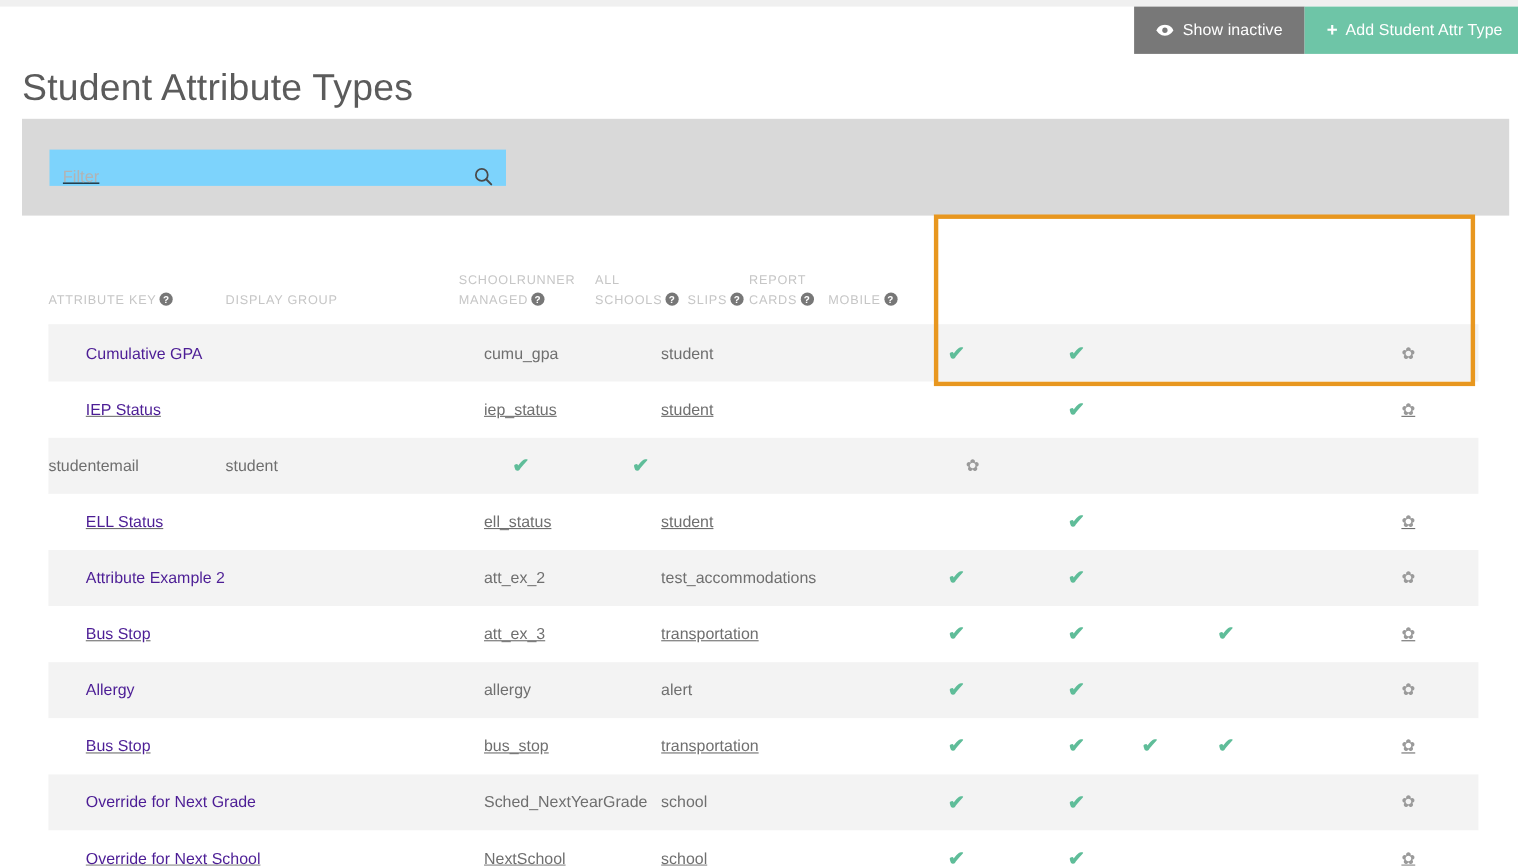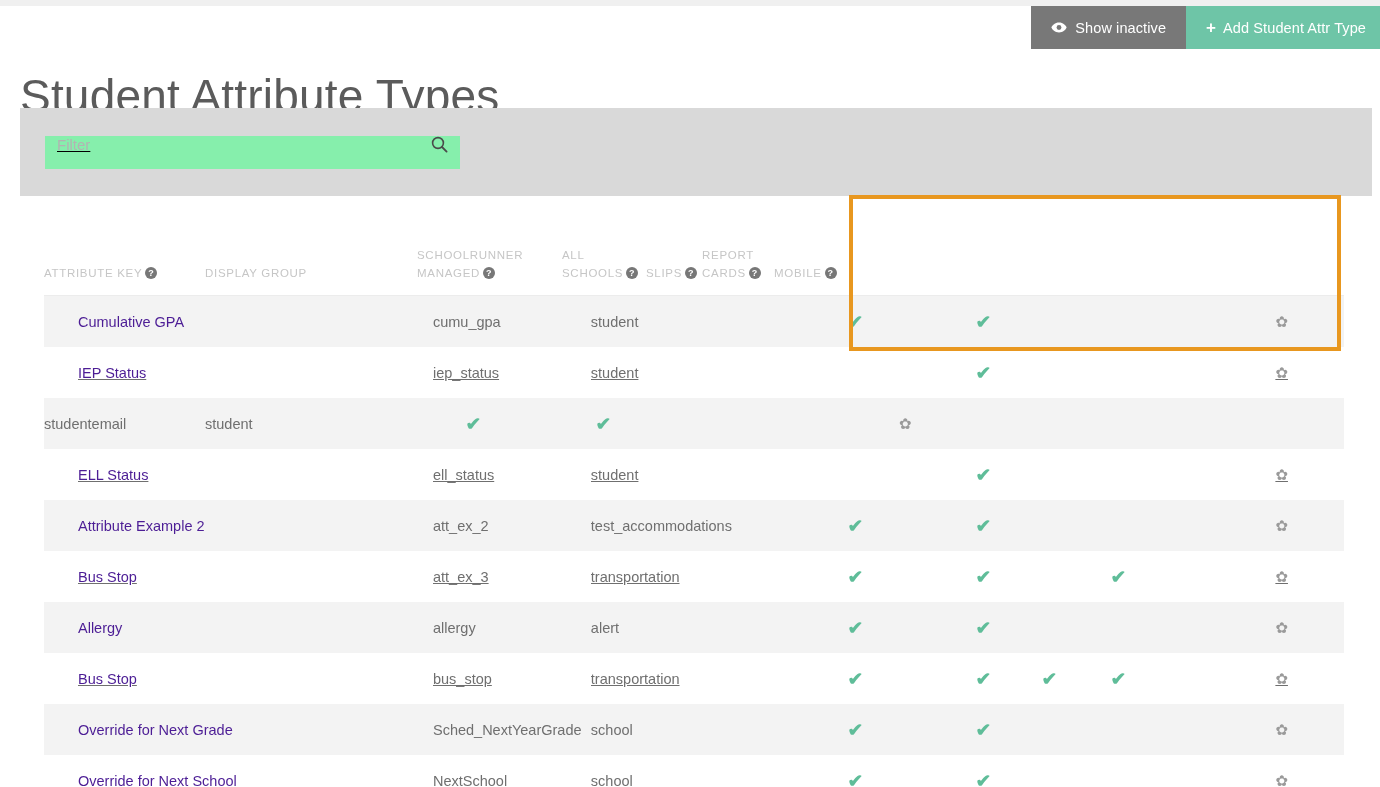--- a/index.html
+++ b/index.html
@@ -36,37 +36,37 @@
     font-family: "Liberation Sans", sans-serif;
   }
   .btn-secondary { background: #787878; margin-left: 12px; }
   .btn-primary   { background: #6ec5a7; padding-right: 14px; }
   .btn .glyph { font-size: 14px; line-height: 1; display: inline-block; }
   .btn .glyph.plus { font-size: 17px; font-weight: bold; margin-right: -1px; }
 
   
   .page-title {
     position: absolute; top: 38px; left: 20px;
-    font-size: 46px;
+    font-size: 34px;
     color: #5b5b5b;
     font-weight: 400;
     letter-spacing: .2px;
   }
 
   
   .filter-bar {
     position: absolute; top: 108px; left: 20px;
     width: 1352px; height: 88px;
     background: #d9d9d9;
   }
   .filter-wrap {
     position: absolute; top: 28px; left: 25px;
     width: 415px; height: 33px;
-    background: #86efac;
-    display: flex; align-items: flex-start; text-decoration: underline;
+    background: #7dd3fc;
+    display: flex; align-items: flex-end; text-decoration: underline;
   }
   .filter-input {
     flex: 1; border: 0; outline: none; background: transparent;
     font-size: 15px; color: #6b6b6b;
     padding: 0 12px;
     font-family: "Liberation Sans", sans-serif;
   }
   .filter-input::placeholder { color: #b3b3b3; }
   .search-icon {
     width: 30px; margin-right: 6px;
@@ -104,21 +104,21 @@
     vertical-align: 1px;
     margin-left: 3px;
     font-weight: bold;
     cursor: pointer;
   }
 
   .col-name     { width: 396px; padding-left: 34px; }
   .col-key      { width: 161px; }
   .col-group    { width: 212px; }
   .col-srm      { width: 124px; text-align: left; }
-  .col-all      { width:  84px; text-align: left; margin-left: 21px; }
+  .col-all      { width:  84px; text-align: left; }
   .col-slips    { width:  56px; text-align: left; }
   .col-report   { width:  72px; text-align: left; }
   .col-mobile   { width:  97px; text-align: left; }
   .col-gear     { width:  98px; text-align: left; }
 
   .tbody { }
   .tr {
     display: flex; align-items: center;
     height: 51px;
     font-size: 14.5px;

